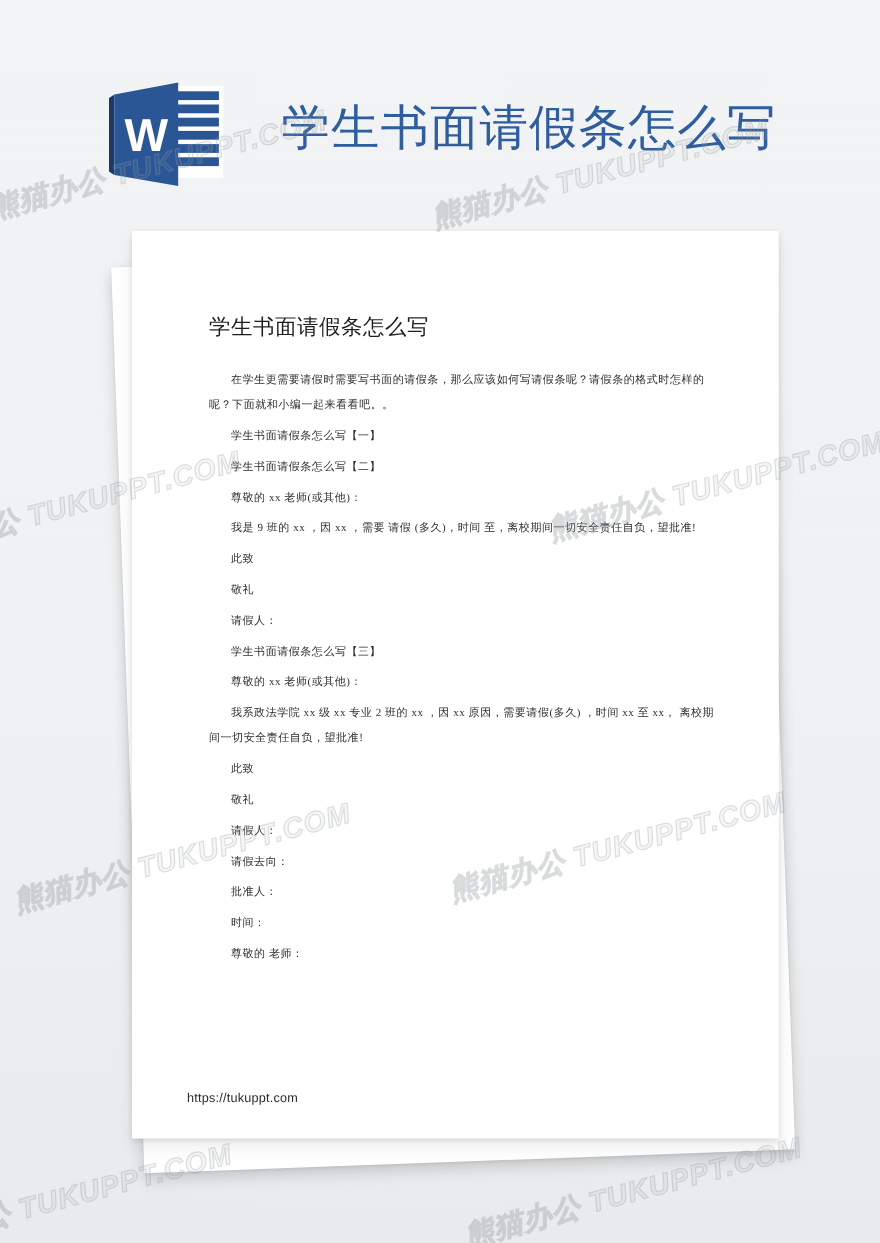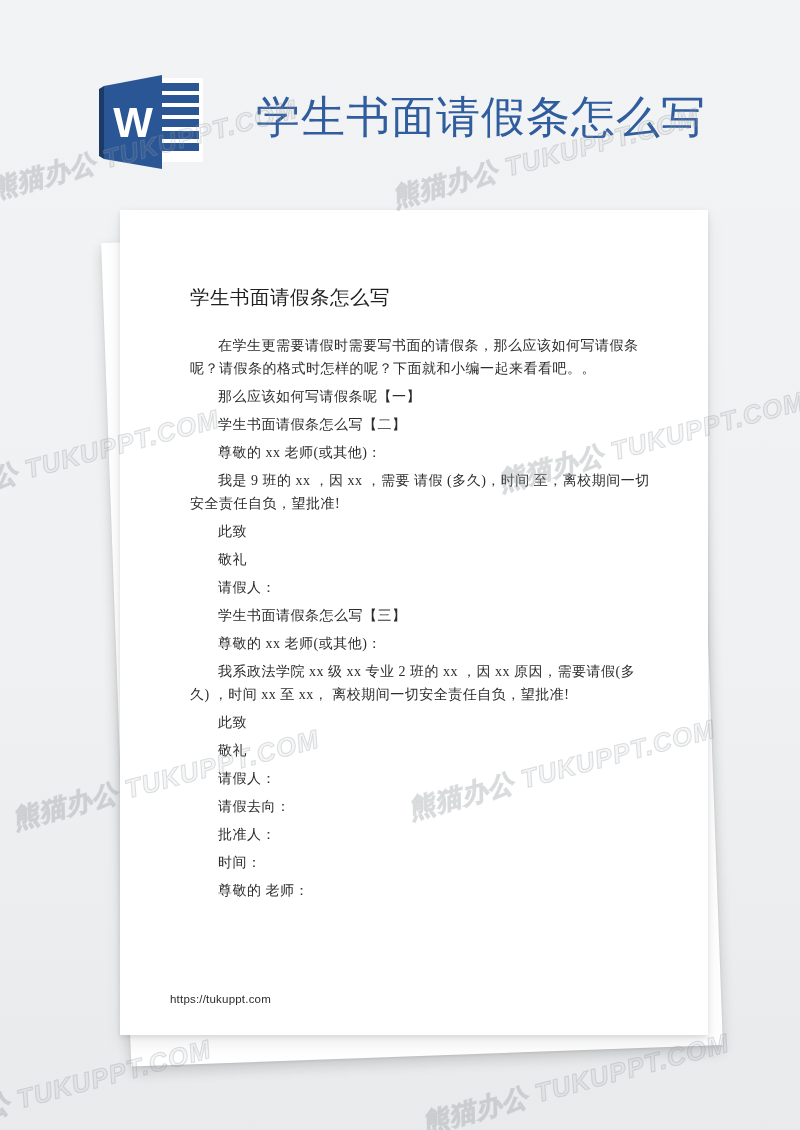--- a/index.html
+++ b/index.html
@@ -37,21 +37,21 @@
   
   .doc {
     font-family: "Liberation Serif", "DejaVu Serif", serif;
     color: #2d2d2d;
   }
   .doc-title {
     font-size: 19.5px; font-weight: 500; color: #1f1f1f;
     letter-spacing: 0.5px; margin-bottom: 23px;
   }
   .para {
-    font-size: 14px; line-height: 23px; letter-spacing: 0.5px;
+    font-size: 10px; line-height: 23px; letter-spacing: 0.5px;
     text-indent: 2em; margin-bottom: 5px;
     color: #2d2d2d;
   }
   .para.just {
     text-align: justify; text-align-last: justify;
     letter-spacing: 2.5px;
   }
   .doc-footer {
     position: absolute; left: 50px; bottom: 30px;
     font-family: "Liberation Sans", "DejaVu Sans", sans-serif;
@@ -94,21 +94,21 @@
   </div>
   <div class="header-title">学生书面请假条怎么写</div>
 </div>
 
 <div class="paper-back"></div>
 
 <div class="paper-main">
   <div class="doc">
     <div class="doc-title">学生书面请假条怎么写</div>
     <p class="para">在学生更需要请假时需要写书面的请假条，那么应该如何写请假条呢？请假条的格式时怎样的呢？下面就和小编一起来看看吧。。</p>
-    <p class="para">那么应该如何写请假条呢【一】</p>
+    <p class="para">学生书面请假条怎么写【一】</p>
     <p class="para">学生书面请假条怎么写【二】</p>
     <p class="para">尊敬的 xx 老师(或其他)：</p>
     <p class="para">我是 9 班的 xx ，因 xx ，需要 请假 (多久)，时间 至，离校期间一切安全责任自负，望批准!</p>
     <p class="para">此致</p>
     <p class="para">敬礼</p>
     <p class="para">请假人：</p>
     <p class="para">学生书面请假条怎么写【三】</p>
     <p class="para">尊敬的 xx 老师(或其他)：</p>
     <p class="para">我系政法学院 xx 级 xx 专业 2 班的 xx ，因 xx 原因，需要请假(多久) ，时间 xx 至 xx， 离校期间一切安全责任自负，望批准!</p>
     <p class="para">此致</p>

